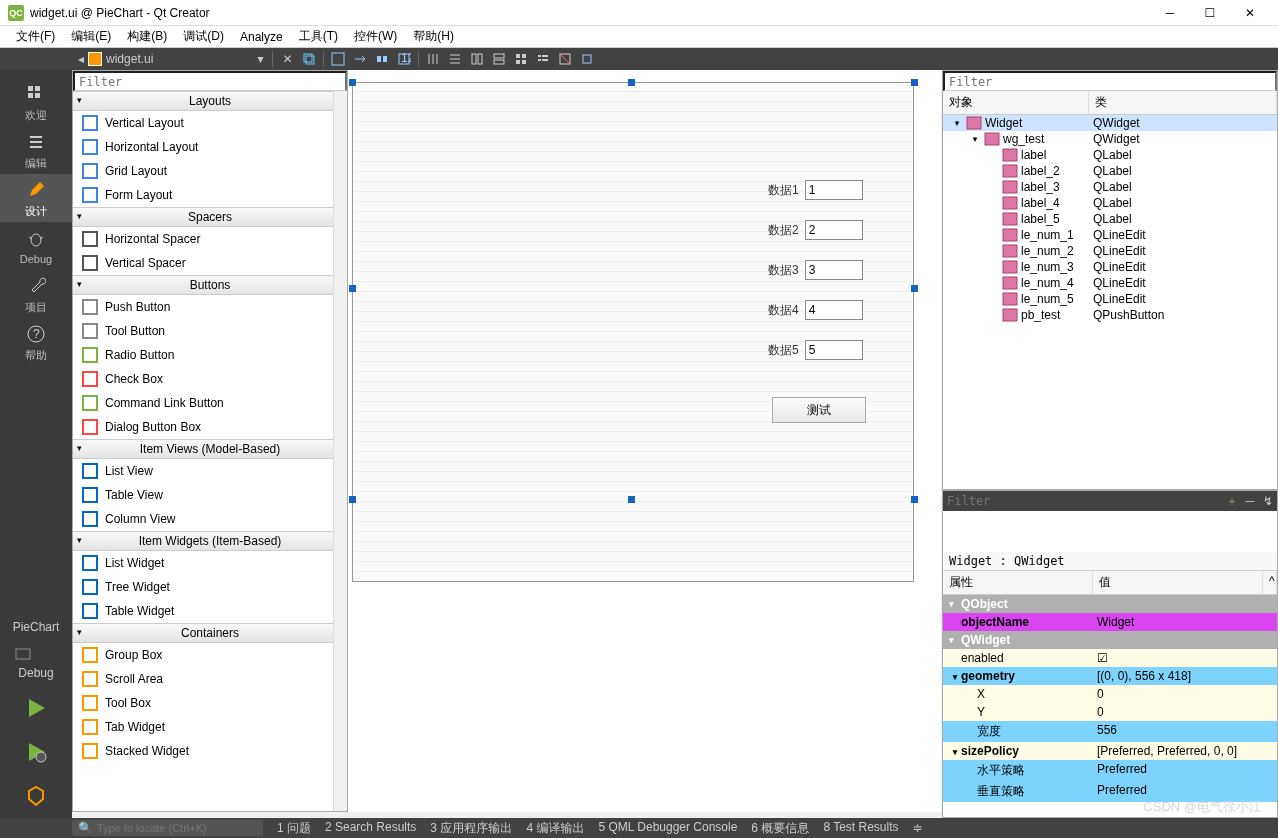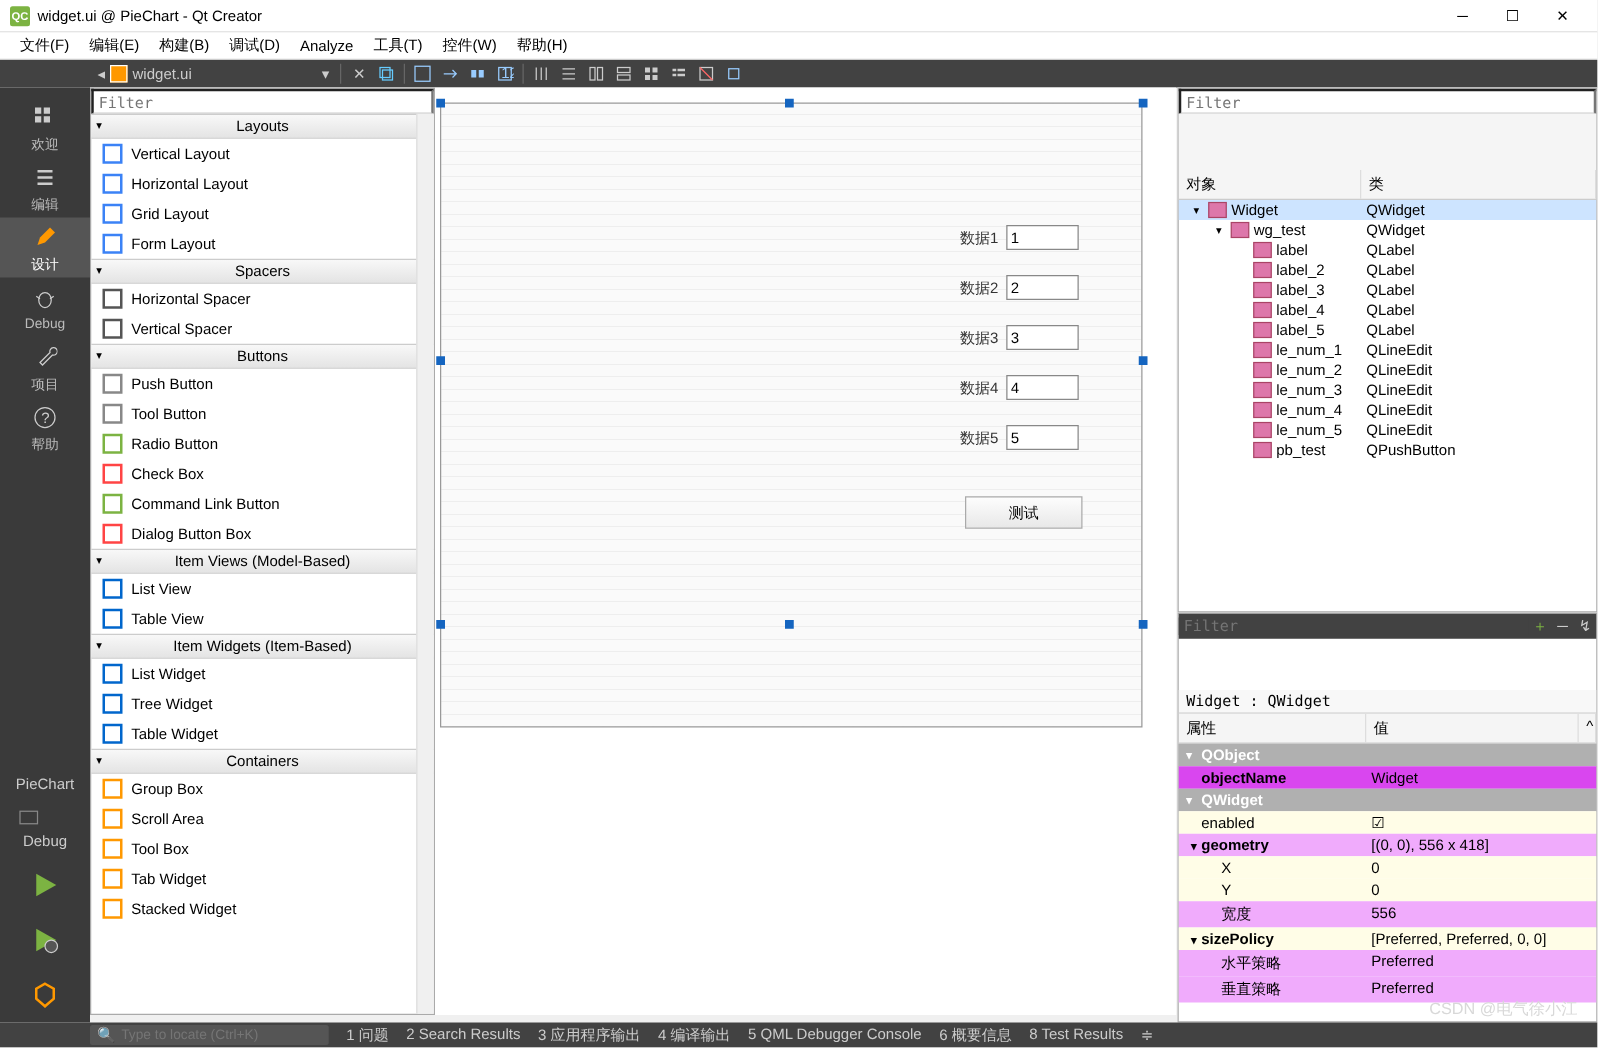--- a/index.html
+++ b/index.html
@@ -46,21 +46,21 @@
 .canvas .selhandle { position: absolute; width: 7px; height: 7px; background: #1565c0; }
 .canvas .formrow { position: absolute; display: flex; align-items: center; gap: 6px; }
 .canvas .formrow .lbl { color: #333; }
 .canvas .formrow input { width: 58px; height: 20px; border: 1px solid #888; padding: 0 3px; background: #fff; }
 .canvas .testbtn { position: absolute; width: 94px; height: 26px; background: linear-gradient(#fdfdfd, #e8e8e8); border: 1px solid #aaa; cursor: pointer; }
 
 
 .inspector { position: absolute; right: 0; top: 70px; width: 336px; height: 420px; background: #fff; border: 1px solid #aaa; display: flex; flex-direction: column; }
 .inspector .filter { height: 20px; border-bottom: 1px solid #ccc; padding: 2px 4px; font-family: monospace; color: #666; }
 .inspector .hdrrow { display: flex; background: #f5f5f5; border-bottom: 1px solid #ccc; }
-.inspector .hdrrow div { padding: 3px 6px; border-right: 1px solid #ddd; margin-top: 45px; }
+.inspector .hdrrow div { padding: 3px 6px; border-right: 1px solid #ddd; }
 .inspector .objrow { display: flex; align-items: center; padding: 1px 0; }
 .inspector .objrow.sel { background: #cde4ff; }
 .inspector .objrow .c1 { width: 146px; display: flex; align-items: center; }
 .inspector .objrow .c2 { flex: 1; padding-left: 4px; }
 .inspector .objrow .tw { width: 12px; text-align: center; font-size: 9px; }
 .inspector .objrow .oicon { width: 16px; height: 14px; margin: 0 3px; }
 
 
 .propedit { position: absolute; right: 0; top: 490px; width: 336px; bottom: 20px; background: #fff; border: 1px solid #aaa; display: flex; flex-direction: column; }
 .propedit .toprow { height: 20px; display: flex; align-items: center; background: #424242; }
@@ -70,21 +70,21 @@
 .propedit .phdrrow { display: flex; background: #f5f5f5; border-bottom: 1px solid #ccc; }
 .propedit .phdrrow div { padding: 3px 6px; border-right: 1px solid #ddd; }
 .propedit .grouprow { background: #b0b0b0; color: #fff; font-weight: bold; padding: 2px 6px; display: flex; align-items: center; }
 .propedit .grouprow .tw { width: 12px; font-size: 9px; }
 .propedit .proprow { display: flex; padding: 2px 0; }
 .propedit .proprow .pn { width: 150px; padding-left: 18px; }
 .propedit .proprow .pv { flex: 1; padding-left: 4px; }
 .propedit .proprow.parent .tw { display: inline-block; width: 12px; font-size: 9px; text-align: center; }
 .propedit .proprow.parent .pn { padding-left: 6px; font-weight: bold; }
 .propedit .proprow.sub .pn { padding-left: 34px; }
-.propedit .yellow { background: #f0abfc; }
+.propedit .yellow { background: #7dd3fc; }
 .propedit .yellow2 { background: #fffde7; }
 .propedit .orange { background: #d946ef; justify-content: space-between; }
 
 
 .statusbar { position: absolute; left: 0; right: 0; bottom: 0; height: 20px; background: #424242; color: #ccc; display: flex; align-items: center; padding: 0 72px 0 72px; gap: 14px; font-family: "Consolas", monospace; font-size: 11px; }
 .statusbar .loc { display: flex; align-items: center; gap: 4px; background: #555; padding: 1px 6px; border-radius: 2px; }
 .statusbar .loc input { background: transparent; border: none; color: #aaa; width: 160px; outline: none; font-size: 11px; }
 .statusbar .sitem { cursor: pointer; white-space: nowrap; }
 
 
@@ -379,20 +379,26 @@
         <svg class="wicon" width="18" height="18">
           <rect x="2" y="2" width="14" height="14" fill="none" stroke="#06c" stroke-width="2"></rect>
         </svg>
         <span>List View</span>
       </div>
       <div class="witem">
         <svg class="wicon" width="18" height="18">
           <rect x="2" y="2" width="14" height="14" fill="none" stroke="#06c" stroke-width="2"></rect>
         </svg>
         <span>Table View</span>
+      </div>
+      <div class="witem">
+        <svg class="wicon" width="18" height="18">
+          <rect x="2" y="2" width="14" height="14" fill="none" stroke="#06c" stroke-width="2"></rect>
+        </svg>
+        <span>Column View</span>
       </div>
       <div class="cathead"><span class="twist">▾</span>Item Widgets (Item-Based)</div>
       <div class="witem">
         <svg class="wicon" width="18" height="18">
           <rect x="2" y="2" width="14" height="14" fill="none" stroke="#06c" stroke-width="2"></rect>
         </svg>
         <span>List Widget</span>
       </div>
       <div class="witem">
         <svg class="wicon" width="18" height="18">

